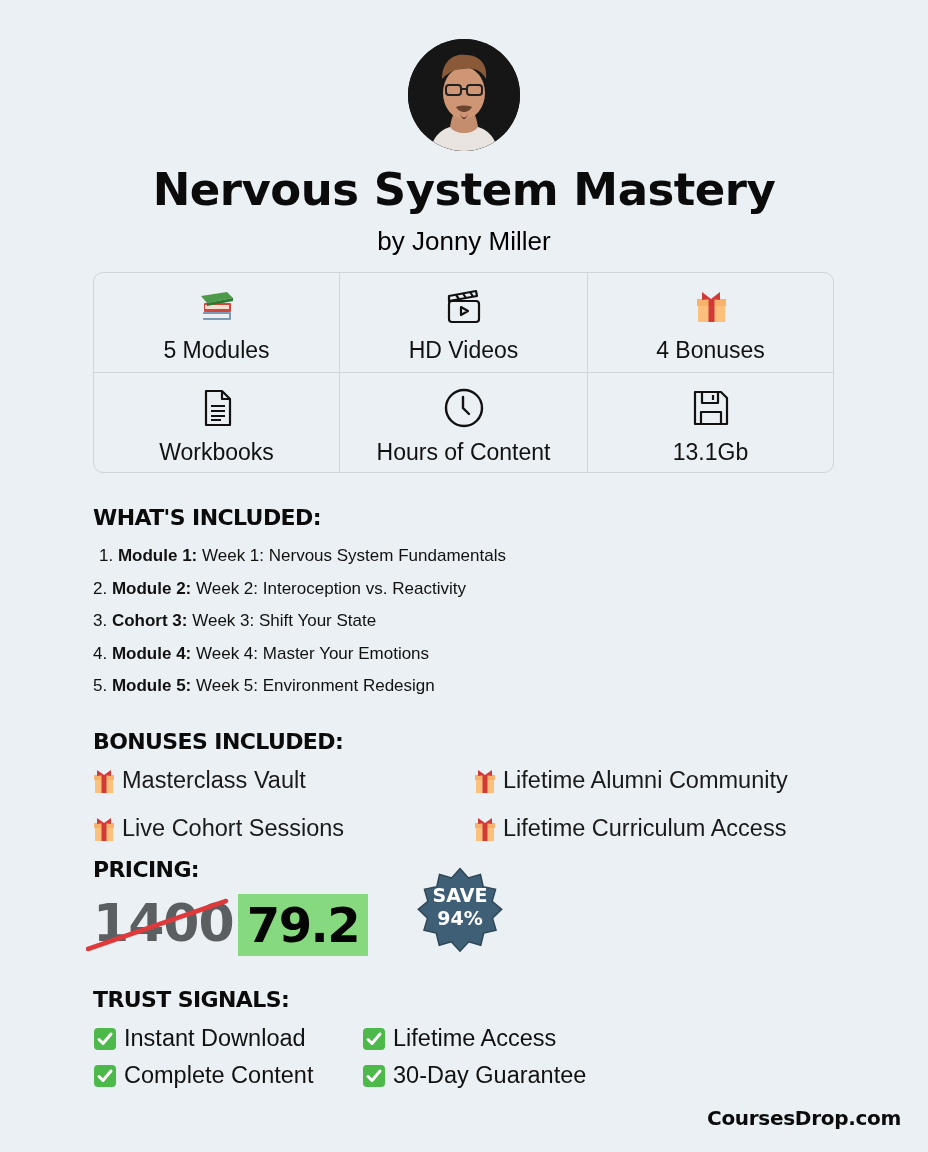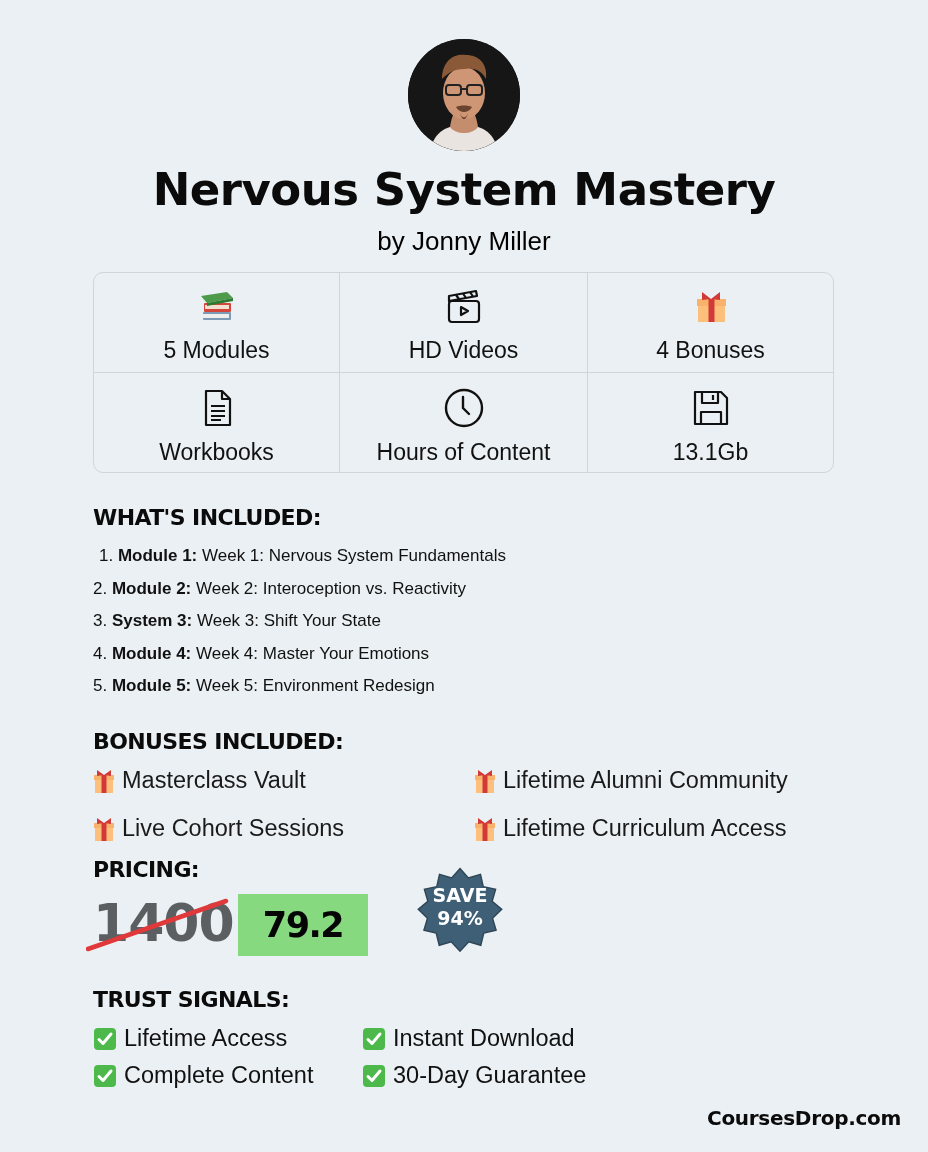--- a/index.html
+++ b/index.html
@@ -50,21 +50,21 @@
   .bonus { font-size: 23.5px; height: 35px; line-height: 35px; display: flex; align-items: center; white-space: nowrap; color: #1a1a1a; }
   .gift-sm { width: 22px; height: 24px; margin-right: 7px; }
   .old-price {
     position: absolute; left: 93px; top: 893px; font-family: "DejaVu Sans", sans-serif;
     font-weight: bold; font-size: 52px; color: #5c5f62; letter-spacing: -1px; line-height: 60px;
   }
   .strike { position: absolute; left: 86px; top: 895px; width: 145px; height: 60px; }
   .new-price {
     position: absolute; left: 238px; top: 894px; width: 130px; height: 62px;
     background: #86d97f; display: flex; align-items: center; justify-content: center;
-    font-family: "DejaVu Sans", sans-serif; font-weight: bold; font-size: 35px; color: #050505; letter-spacing: -1.5px;
+    font-family: "DejaVu Sans", sans-serif; font-weight: bold; font-size: 48px; color: #050505; letter-spacing: -1.5px;
   }
   .badge { position: absolute; left: 413px; top: 862px; width: 94px; height: 94px; }
   .badge-text {
     position: absolute; left: 413px; top: 884px; width: 94px; text-align: center;
     color: #fff; font-family: "DejaVu Sans", sans-serif; font-weight: bold; font-size: 19px; line-height: 23px;
   }
   .trust { position: absolute; left: 93px; top: 1020px; display: grid; grid-template-columns: 269px 1fr; }
   .trust-item { font-size: 23.5px; height: 37px; line-height: 37px; display: flex; align-items: center; white-space: nowrap; color: #111; }
   .check { width: 24px; height: 24px; margin-right: 7px; }
   .footer {
@@ -158,21 +158,21 @@
       </svg>
     </div>
     <div class="lbl">13.1Gb</div>
   </div>
 </div>
 
 <div class="section-h" style="top:505px;">WHAT'S INCLUDED:</div>
 <ul class="modules">
   <li><span style="margin-left:6px;">1.</span> <b>Module 1:</b><span> Week 1: Nervous System Fundamentals</span></li>
   <li><span>2.</span> <b>Module 2:</b><span> Week 2: Interoception vs. Reactivity</span></li>
-  <li><span>3.</span> <b>System 3:</b><span> Week 3: Shift Your State</span></li>
+  <li><span>3.</span> <b>Cohort 3:</b><span> Week 3: Shift Your State</span></li>
   <li><span>4.</span> <b>Module 4:</b><span> Week 4: Master Your Emotions</span></li>
   <li><span>5.</span> <b>Module 5:</b><span> Week 5: Environment Redesign</span></li>
 </ul>
 
 <div class="section-h" style="top:729px;">BONUSES INCLUDED:</div>
 <div class="bonuses">
   <div class="bonus">
     <svg class="gift-sm" viewBox="0 0 22 24">
         <rect x="2" y="8" width="18" height="16" fill="#fdc07c"></rect>
         <rect x="1" y="6" width="20" height="5" fill="#f8b26b"></rect>
@@ -225,34 +225,34 @@
   <div>94%</div>
 </div>
 
 <div class="section-h" style="top:987px;">TRUST SIGNALS:</div>
 <div class="trust">
   <div class="trust-item">
     <svg class="check" viewBox="0 0 24 24">
         <rect x="1" y="1" width="22" height="22" rx="4" fill="#4cb94a"></rect>
         <path d="M6 12.5 L10 16.5 L18 7" fill="none" stroke="#fff" stroke-width="3" stroke-linecap="round" stroke-linejoin="round"></path>
       </svg>
+    <span>Instant Download</span>
+  </div>
+  <div class="trust-item">
+    <svg class="check" viewBox="0 0 24 24">
+        <rect x="1" y="1" width="22" height="22" rx="4" fill="#4cb94a"></rect>
+        <path d="M6 12.5 L10 16.5 L18 7" fill="none" stroke="#fff" stroke-width="3" stroke-linecap="round" stroke-linejoin="round"></path>
+      </svg>
     <span>Lifetime Access</span>
   </div>
   <div class="trust-item">
     <svg class="check" viewBox="0 0 24 24">
         <rect x="1" y="1" width="22" height="22" rx="4" fill="#4cb94a"></rect>
         <path d="M6 12.5 L10 16.5 L18 7" fill="none" stroke="#fff" stroke-width="3" stroke-linecap="round" stroke-linejoin="round"></path>
       </svg>
-    <span>Instant Download</span>
-  </div>
-  <div class="trust-item">
-    <svg class="check" viewBox="0 0 24 24">
-        <rect x="1" y="1" width="22" height="22" rx="4" fill="#4cb94a"></rect>
-        <path d="M6 12.5 L10 16.5 L18 7" fill="none" stroke="#fff" stroke-width="3" stroke-linecap="round" stroke-linejoin="round"></path>
-      </svg>
     <span>Complete Content</span>
   </div>
   <div class="trust-item">
     <svg class="check" viewBox="0 0 24 24">
         <rect x="1" y="1" width="22" height="22" rx="4" fill="#4cb94a"></rect>
         <path d="M6 12.5 L10 16.5 L18 7" fill="none" stroke="#fff" stroke-width="3" stroke-linecap="round" stroke-linejoin="round"></path>
       </svg>
     <span>30-Day Guarantee</span>
   </div>
 </div>

